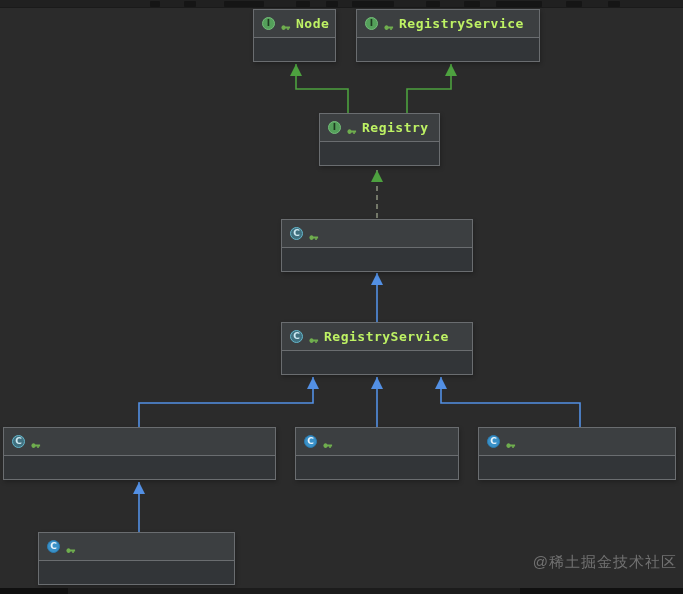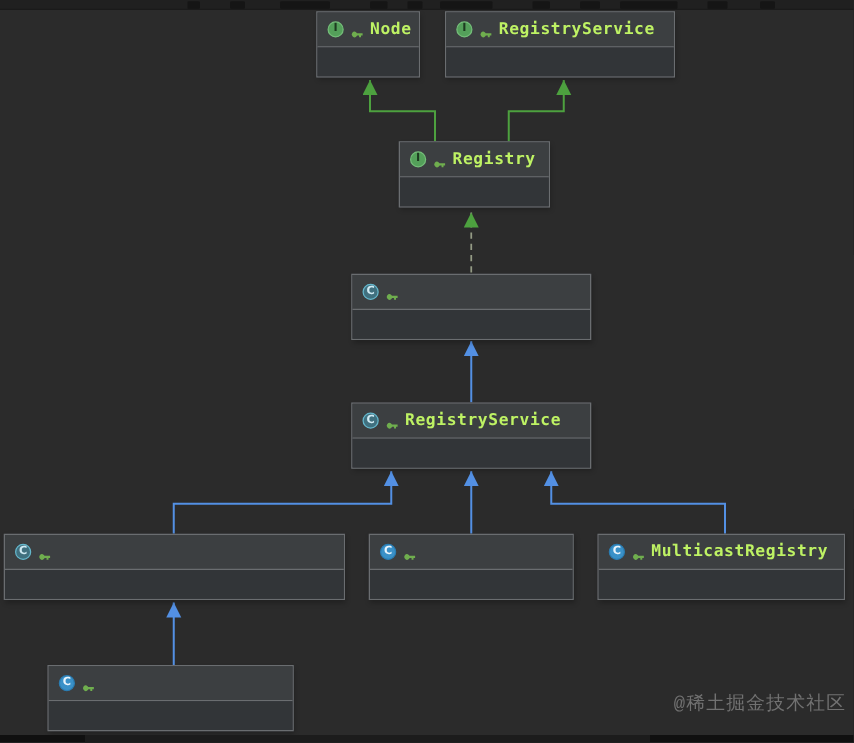--- a/index.html
+++ b/index.html
@@ -62,21 +62,21 @@
   .b-cachereg{left:3px;top:427px;width:273px;}
   .b-nacosreg{left:295px;top:427px;width:164px;}
   .b-multireg{left:478px;top:427px;width:198px;}
   .b-zookreg{left:38px;top:532px;width:197px;}
 
   #edges{position:absolute;left:0;top:0;width:683px;height:594px;pointer-events:none;}
 
   #watermark{
     position:absolute;left:497px;top:553px;width:180px;
     color:#717171;font-size:15px;letter-spacing:1px;
-    font-family:Liberation Mono, monospace;
+    font-family:Liberation Sans, sans-serif;
     text-align:right;white-space:nowrap;
   }
 </style>
 </head>
 <body>
 
 <div id="screen">
 
   <div id="topbar">
     <span class="tb-frag" style="left:150px;width:10px"></span>
@@ -184,21 +184,20 @@
     </div>
     <div class="uml-body"></div>
   </div>
 
   <div class="uml-box b-multireg">
     <div class="uml-header">
       <span class="cicon cls">C</span>
       <span class="key"><svg viewBox="0 0 12 12" width="11" height="11">
             <path d="M2 4.6 A2.4 2.4 0 1 1 2 7.5 A2.4 2.4 0 0 1 2 4.6 M5.6 5 L11 5 L11 7 L9.6 7 L9.6 8.6 L7.9 8.6 L7.9 7 L5.6 7 Z" fill="#6fae4e"></path>
           </svg></span>
-      <span class="cname">MulticastRegistry</span>
     </div>
     <div class="uml-body"></div>
   </div>
 
   <div class="uml-box b-zookreg">
     <div class="uml-header">
       <span class="cicon cls">C</span>
       <span class="key"><svg viewBox="0 0 12 12" width="11" height="11">
             <path d="M2 4.6 A2.4 2.4 0 1 1 2 7.5 A2.4 2.4 0 0 1 2 4.6 M5.6 5 L11 5 L11 7 L9.6 7 L9.6 8.6 L7.9 8.6 L7.9 7 L5.6 7 Z" fill="#6fae4e"></path>
           </svg></span>

